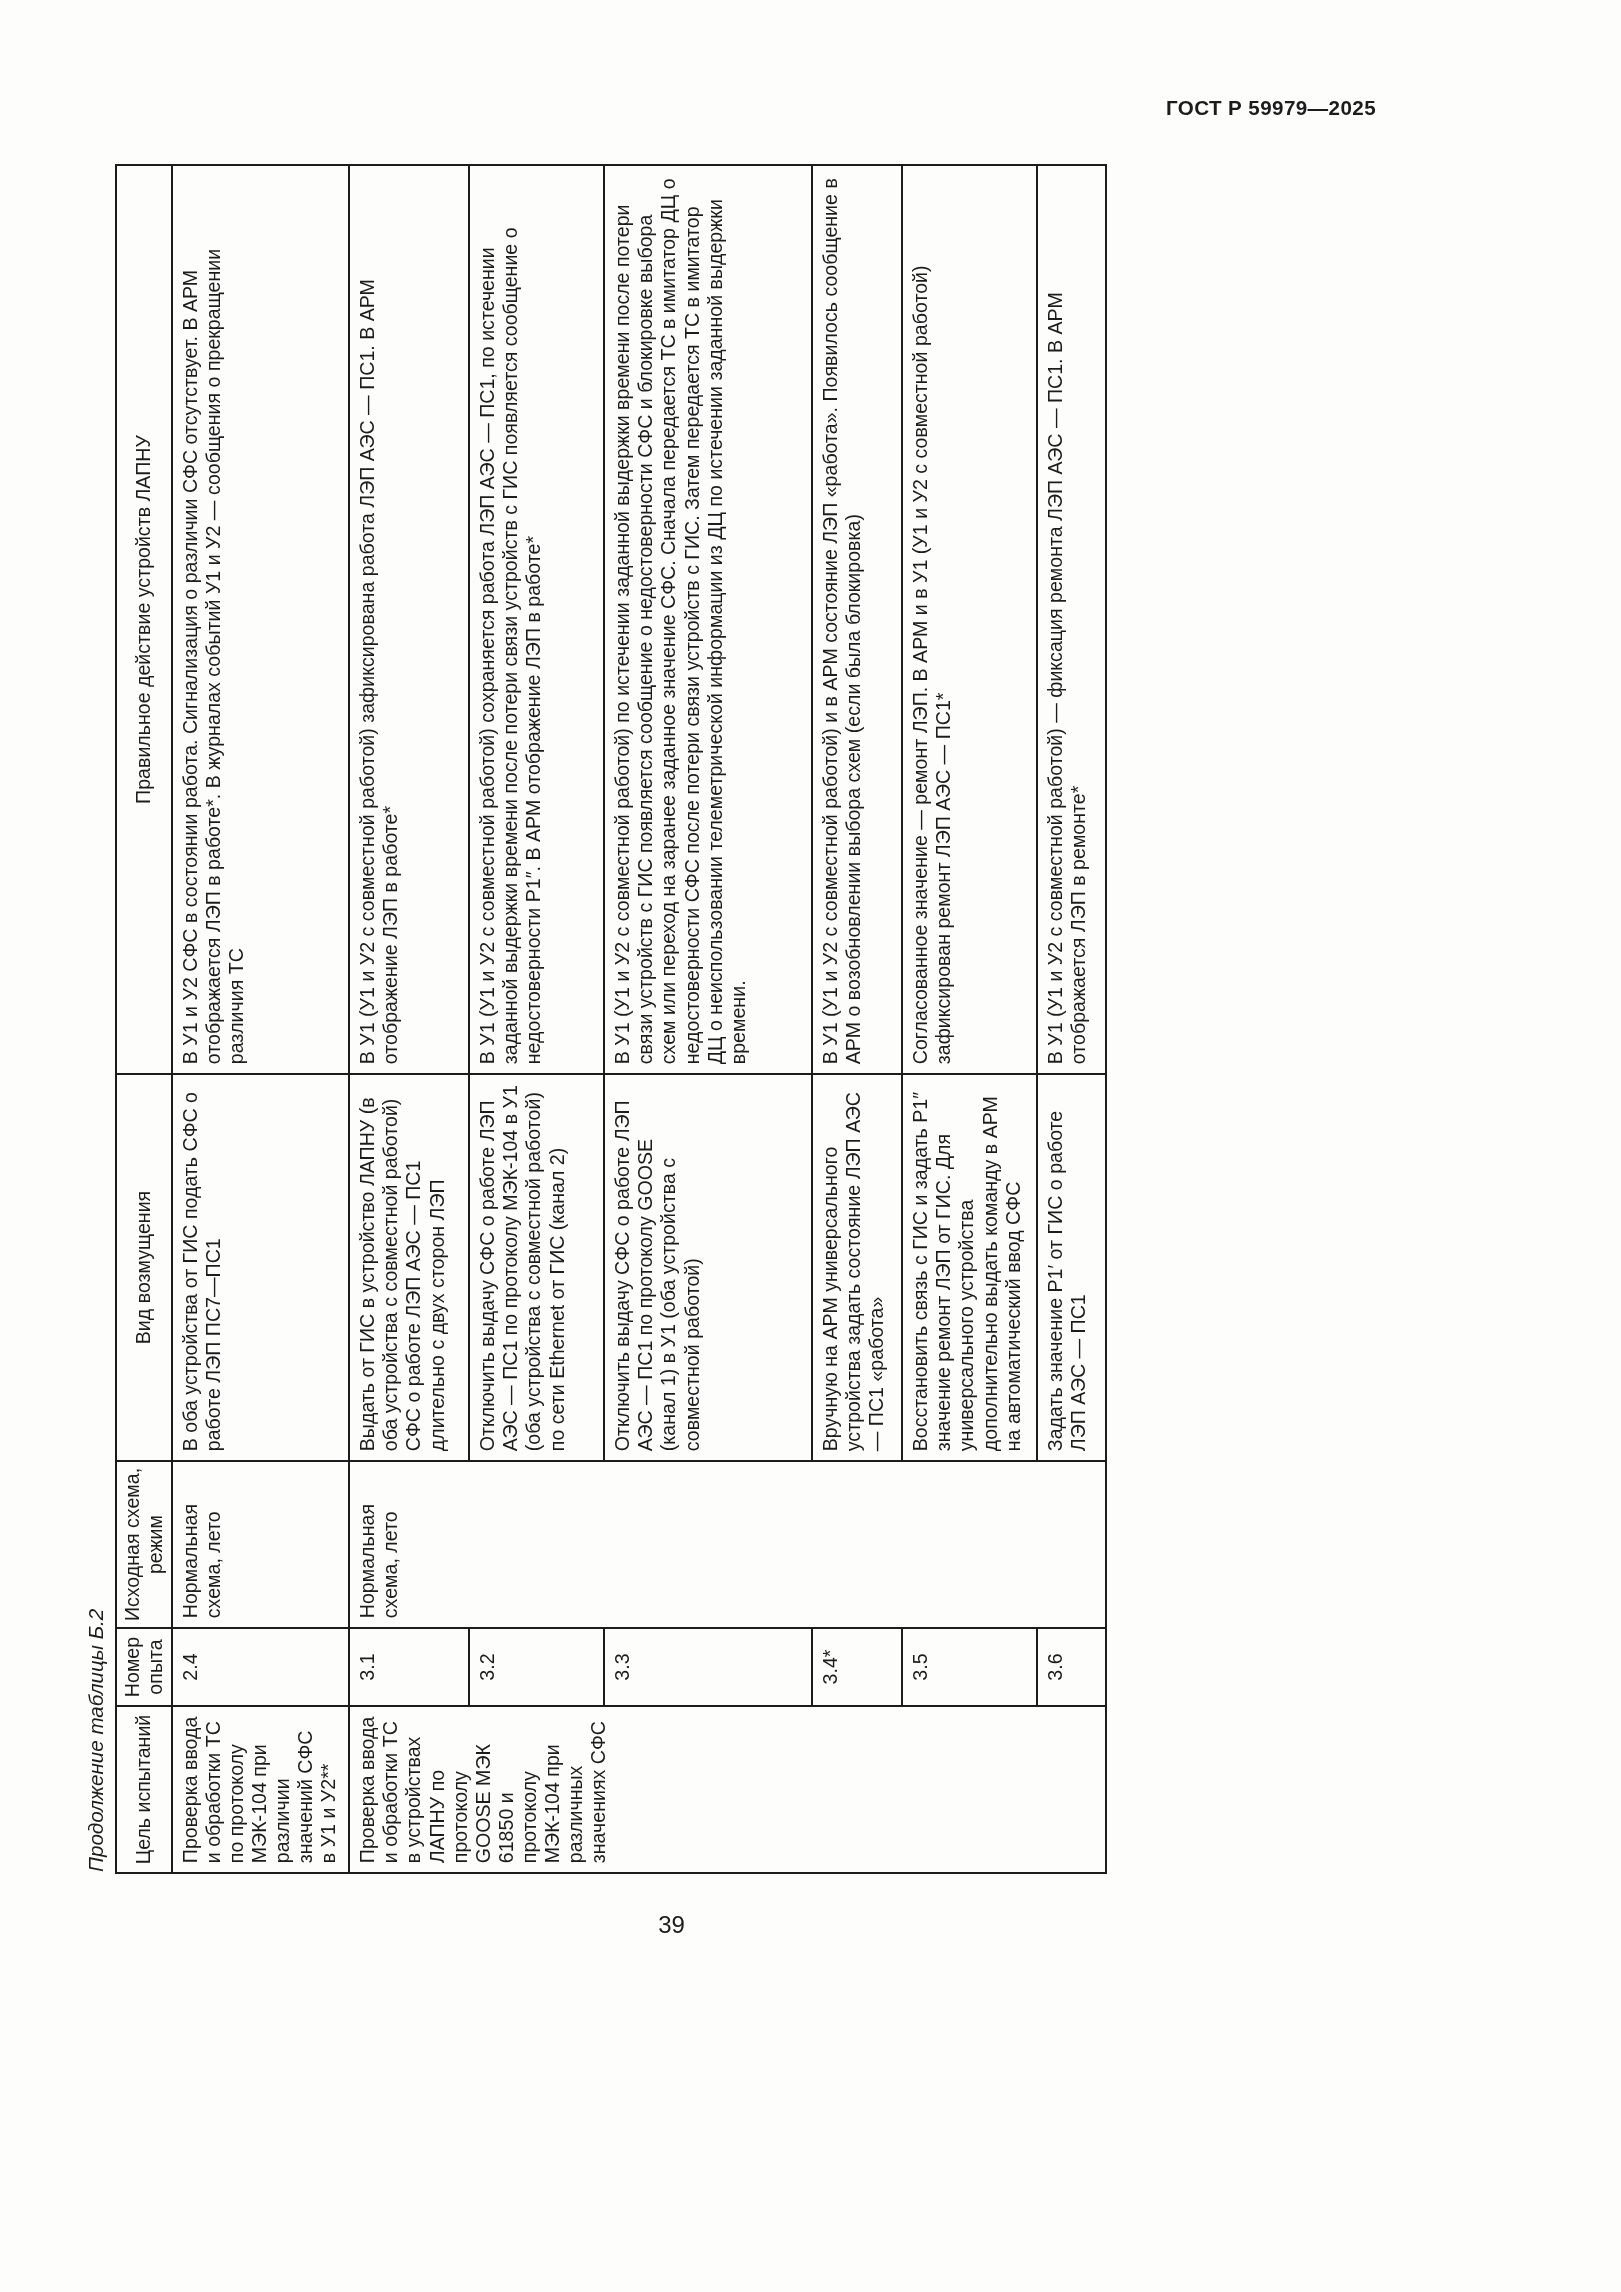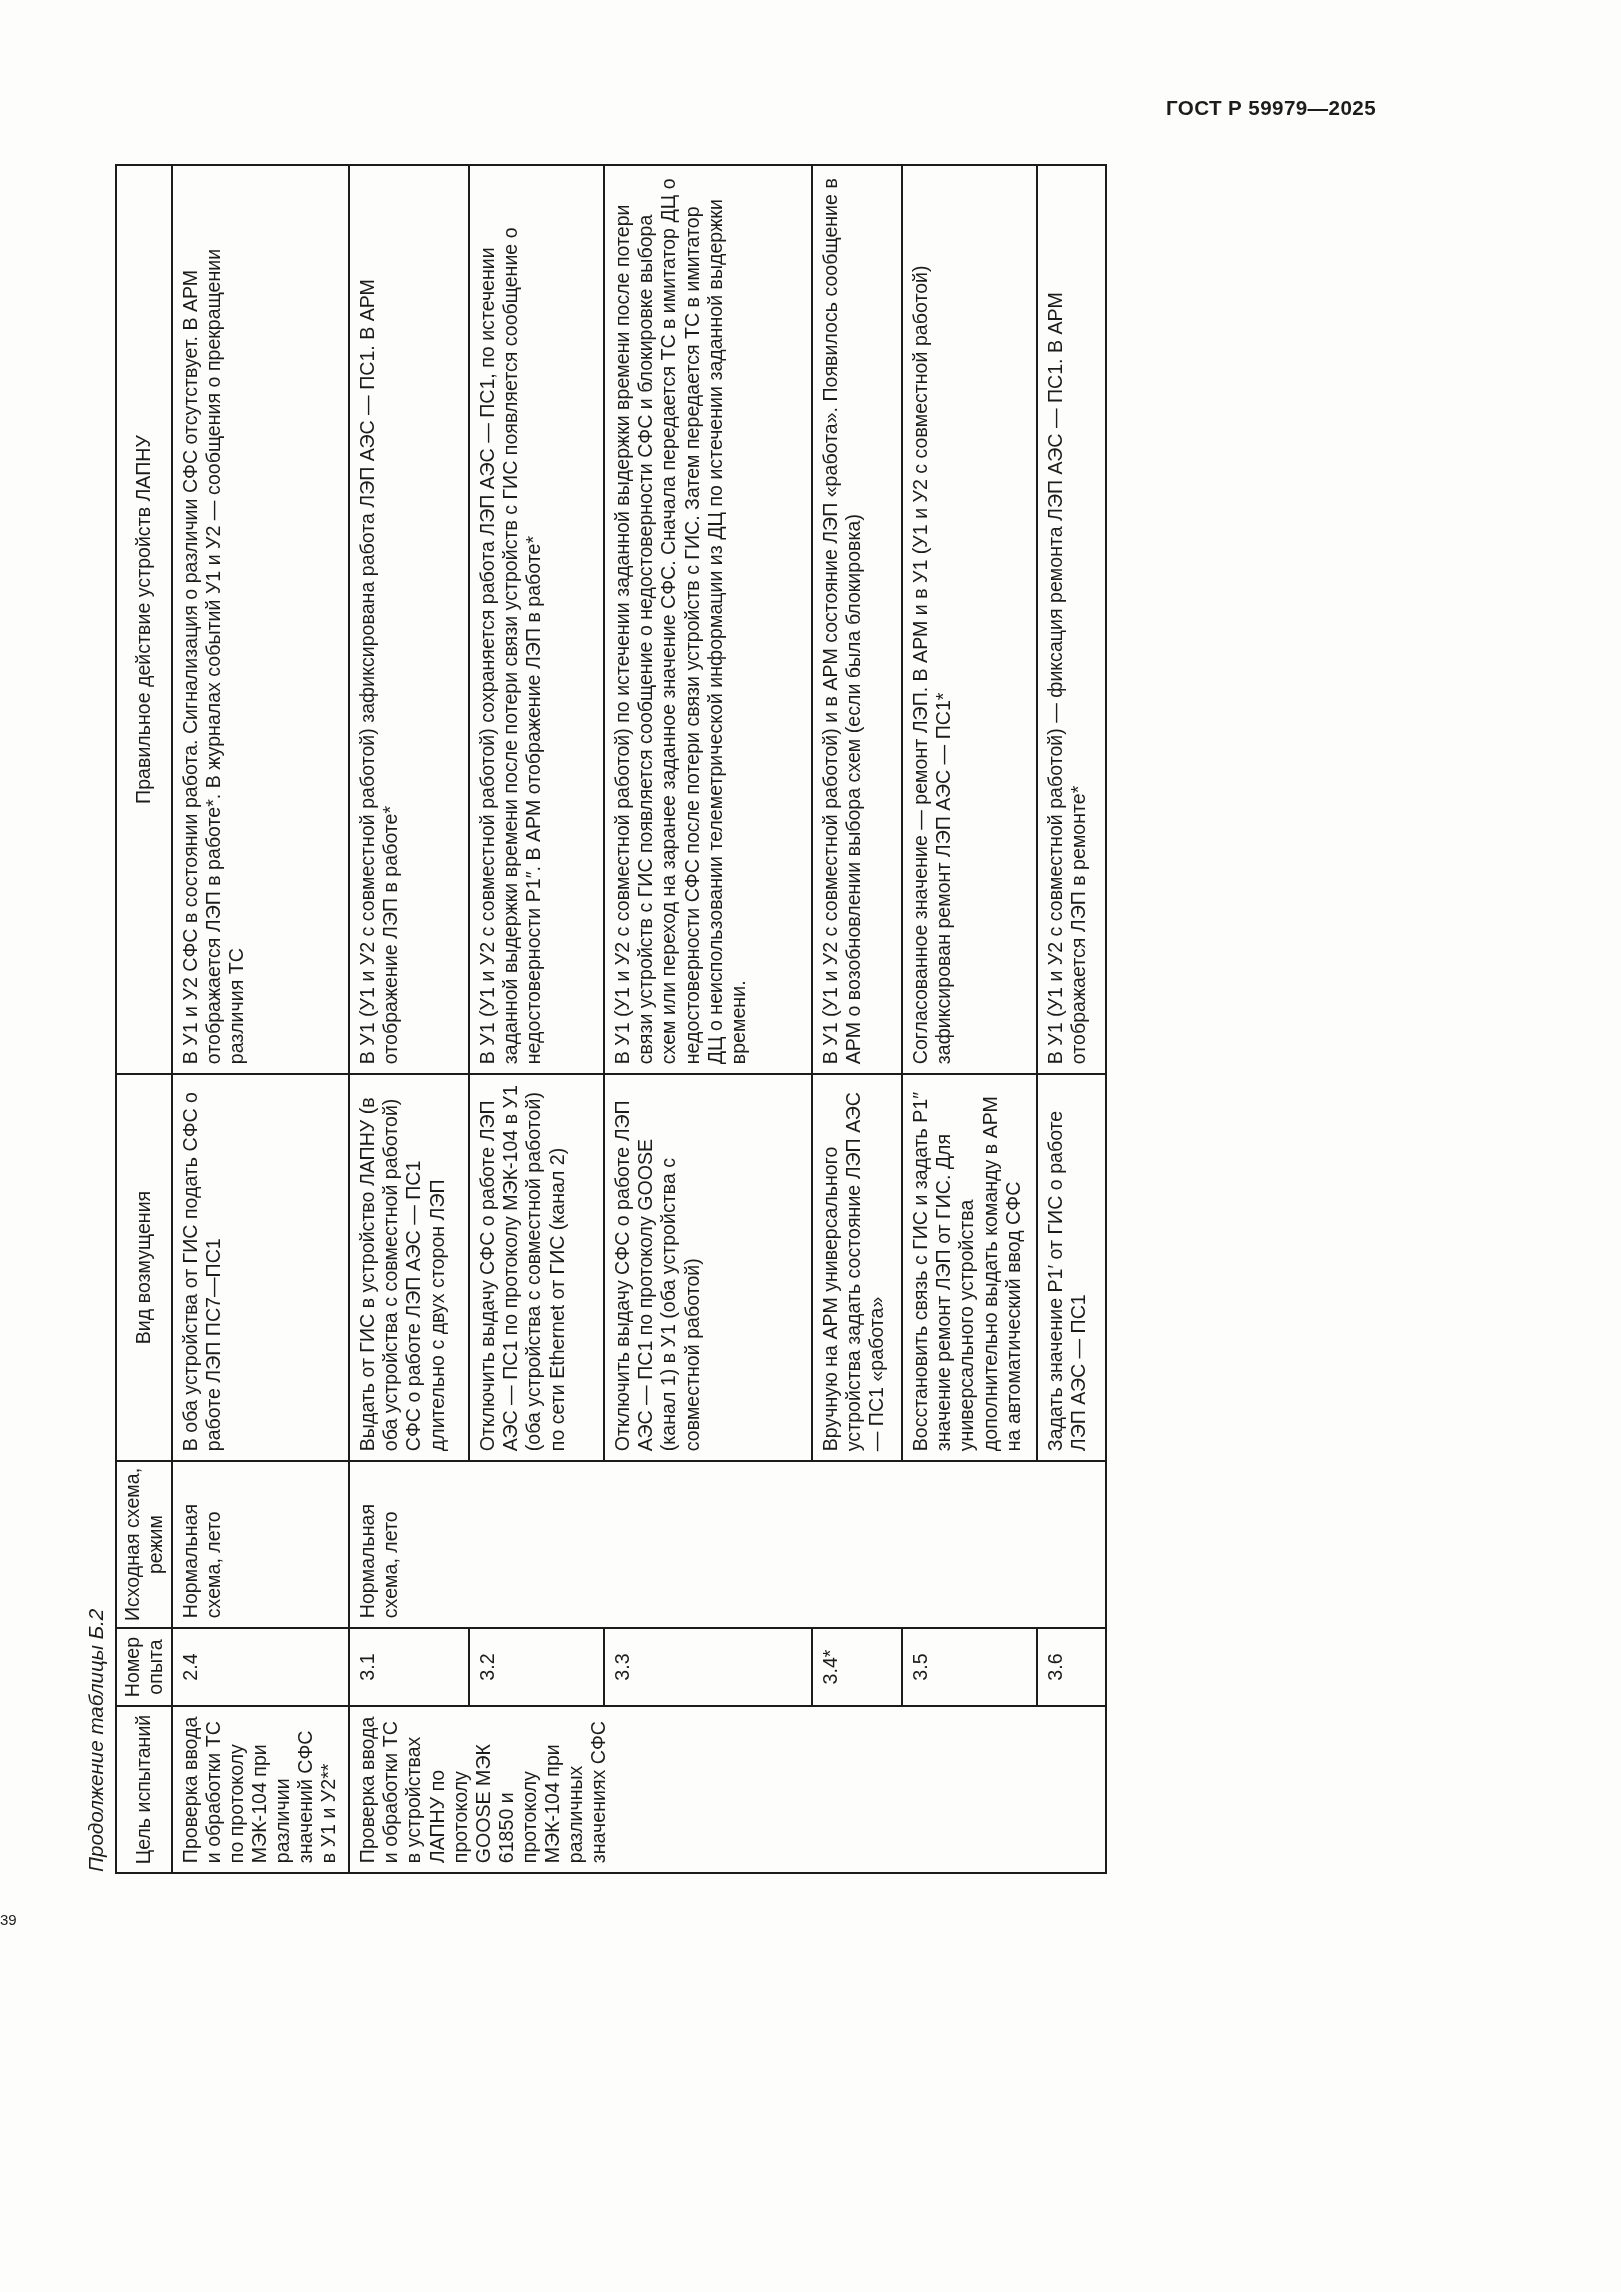--- a/index.html
+++ b/index.html
@@ -21,22 +21,22 @@
     text-align: right;
     font-size: 20.6px;
     font-weight: bold;
     letter-spacing: 0.4px;
   }
   .page-number {
     position: absolute;
     top: 1911px;
     left: 0;
     width: 1343px;
-    text-align: left;
-    font-size: 15px;
+    text-align: center;
+    font-size: 24px;
   }
   
   .rotated-block {
     position: absolute;
     left: 84px;
     top: 1874px;
     width: 1707px;
     transform: rotate(-90deg);
     transform-origin: 0 0;
   }

